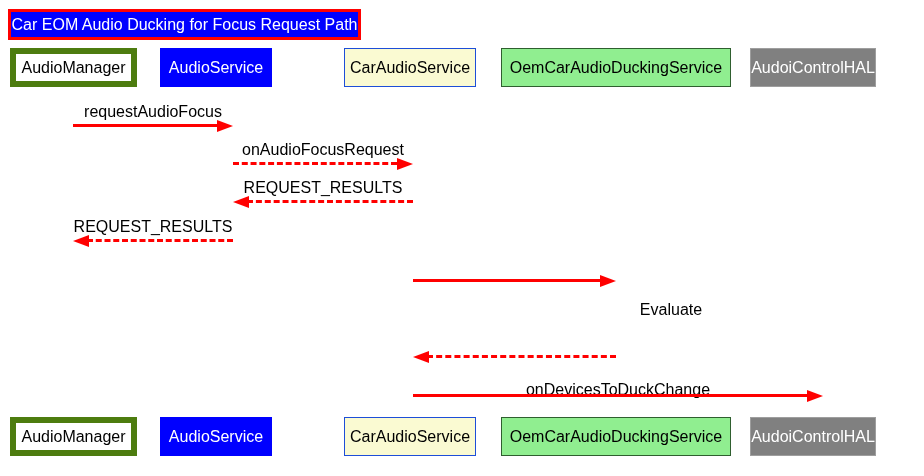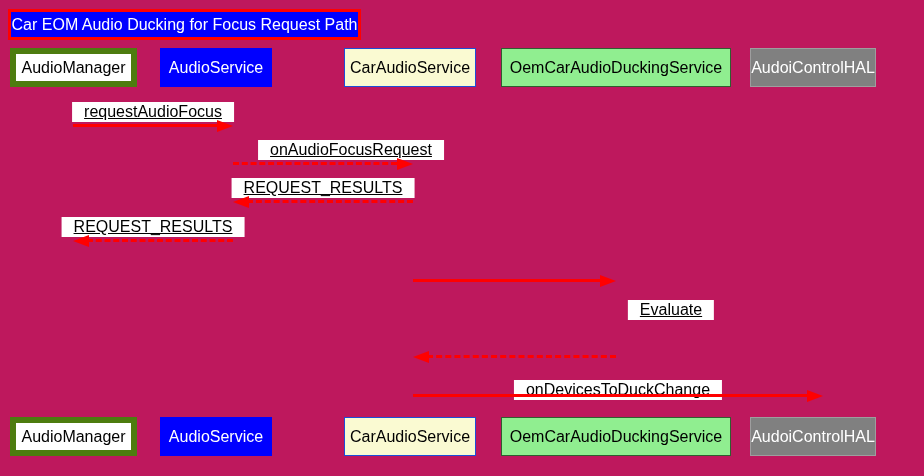--- a/index.html
+++ b/index.html
@@ -1,20 +1,20 @@
 <!DOCTYPE html>
 <html><head>
 <meta charset="utf-8">
 <style>
   html, body { margin: 0; padding: 0; background: #000; }
   .stage {
     position: relative;
     width: 924px;
     height: 476px;
-    background: #be185d;
+    background: #ffffff;
     font-family: "Liberation Sans", sans-serif;
     overflow: hidden;
   }
   .title-box {
     position: absolute;
     left: 8px; top: 9px;
     width: 353px; height: 31px;
     background: #0000ff;
     border: 3px solid #ff0000;
     color: #ffffff;
@@ -40,21 +40,20 @@
   .p-audiocontrolhal { left: 750px; width: 126px; background: #808080; border: 1px solid #9e9e9e; color: #ffffff; }
   .msg-label {
     position: absolute;
     transform: translateX(-50%);
     background: #ffffff;
     color: #000000;
     font-size: 16px;
     line-height: 18px;
     padding: 1px 12px;
     white-space: nowrap;
-    text-decoration: underline;
   }
   .line-solid { position: absolute; height: 3px; background: #ff0000; }
   .line-dashed { position: absolute; height: 0; border-top: 3px dashed #ff0000; }
   .head-right {
     position: absolute; width: 0; height: 0;
     border-top: 6px solid transparent;
     border-bottom: 6px solid transparent;
     border-left: 16px solid #ff0000;
   }
   .head-left {
@@ -76,21 +75,21 @@
     <div class="pbox p-audioservice">AudioService</div>
     <div class="pbox p-caraudioservice">CarAudioService</div>
     <div class="pbox p-oemducking">OemCarAudioDuckingService</div>
     <div class="pbox p-audiocontrolhal">AudoiControlHAL</div>
   </div>
 
   <div class="msg-label" style="left:153px; top:102px;">requestAudioFocus</div>
   <div class="line-solid" style="left:73px; top:124px; width:146px;"></div>
   <div class="head-right" style="left:217px; top:120px;"></div>
 
-  <div class="msg-label" style="left:323px; top:140px;margin-left:28px;">onAudioFocusRequest</div>
+  <div class="msg-label" style="left:323px; top:140px;">onAudioFocusRequest</div>
   <div class="line-dashed" style="left:233px; top:162px; width:164px;"></div>
   <div class="head-right" style="left:397px; top:158px;"></div>
 
   <div class="msg-label" style="left:323px; top:178px;">REQUEST_RESULTS</div>
   <div class="head-left" style="left:233px; top:196px;"></div>
   <div class="line-dashed" style="left:247px; top:200px; width:166px;"></div>
 
   <div class="msg-label" style="left:153px; top:217px;">REQUEST_RESULTS</div>
   <div class="head-left" style="left:73px; top:235px;"></div>
   <div class="line-dashed" style="left:87px; top:239px; width:146px;"></div>

